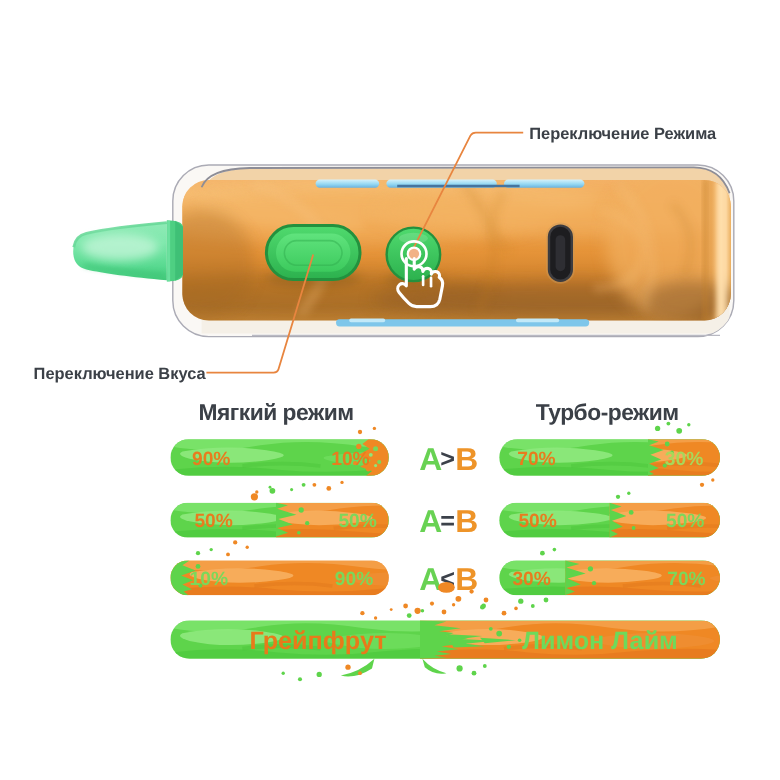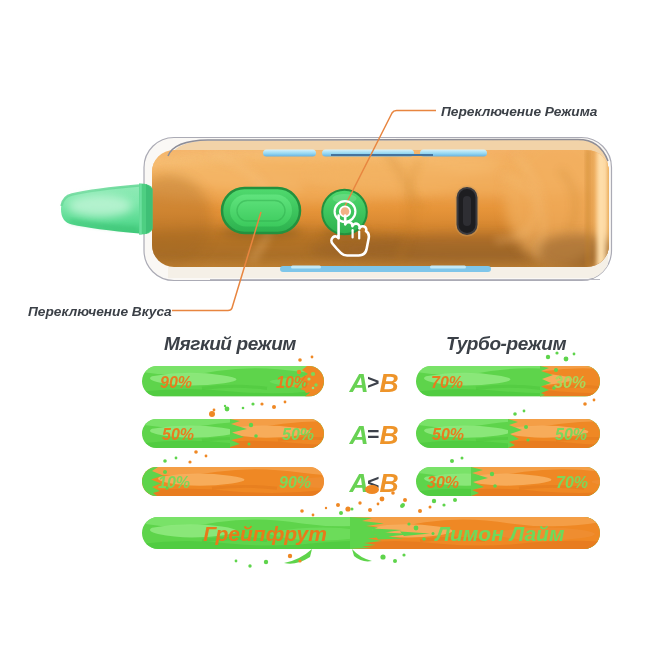--- a/index.html
+++ b/index.html
@@ -1,16 +1,16 @@
 <!DOCTYPE html>
 <html><head>
 <meta charset="utf-8">
 <style>
   html,body{margin:0;padding:0;background:#ffffff;}
-  .page{width:650px;height:650px;position:relative;font-family:"Liberation Sans",sans-serif;font-style:italic;}
+  .page{width:650px;height:650px;position:relative;font-family:"Liberation Sans",sans-serif;}
   svg{display:block;}
 </style>
 </head>
 <body>
 <div class="page">
 <svg width="650" height="650" viewBox="0 0 650 650" xmlns="http://www.w3.org/2000/svg" font-family="&quot;Liberation Sans&quot;,sans-serif">
 <defs>
   <linearGradient id="bodyG" x1="0" y1="0" x2="0" y2="1">
     <stop offset="0" stop-color="#f4b267"></stop>
     <stop offset="0.25" stop-color="#efa450"></stop>

